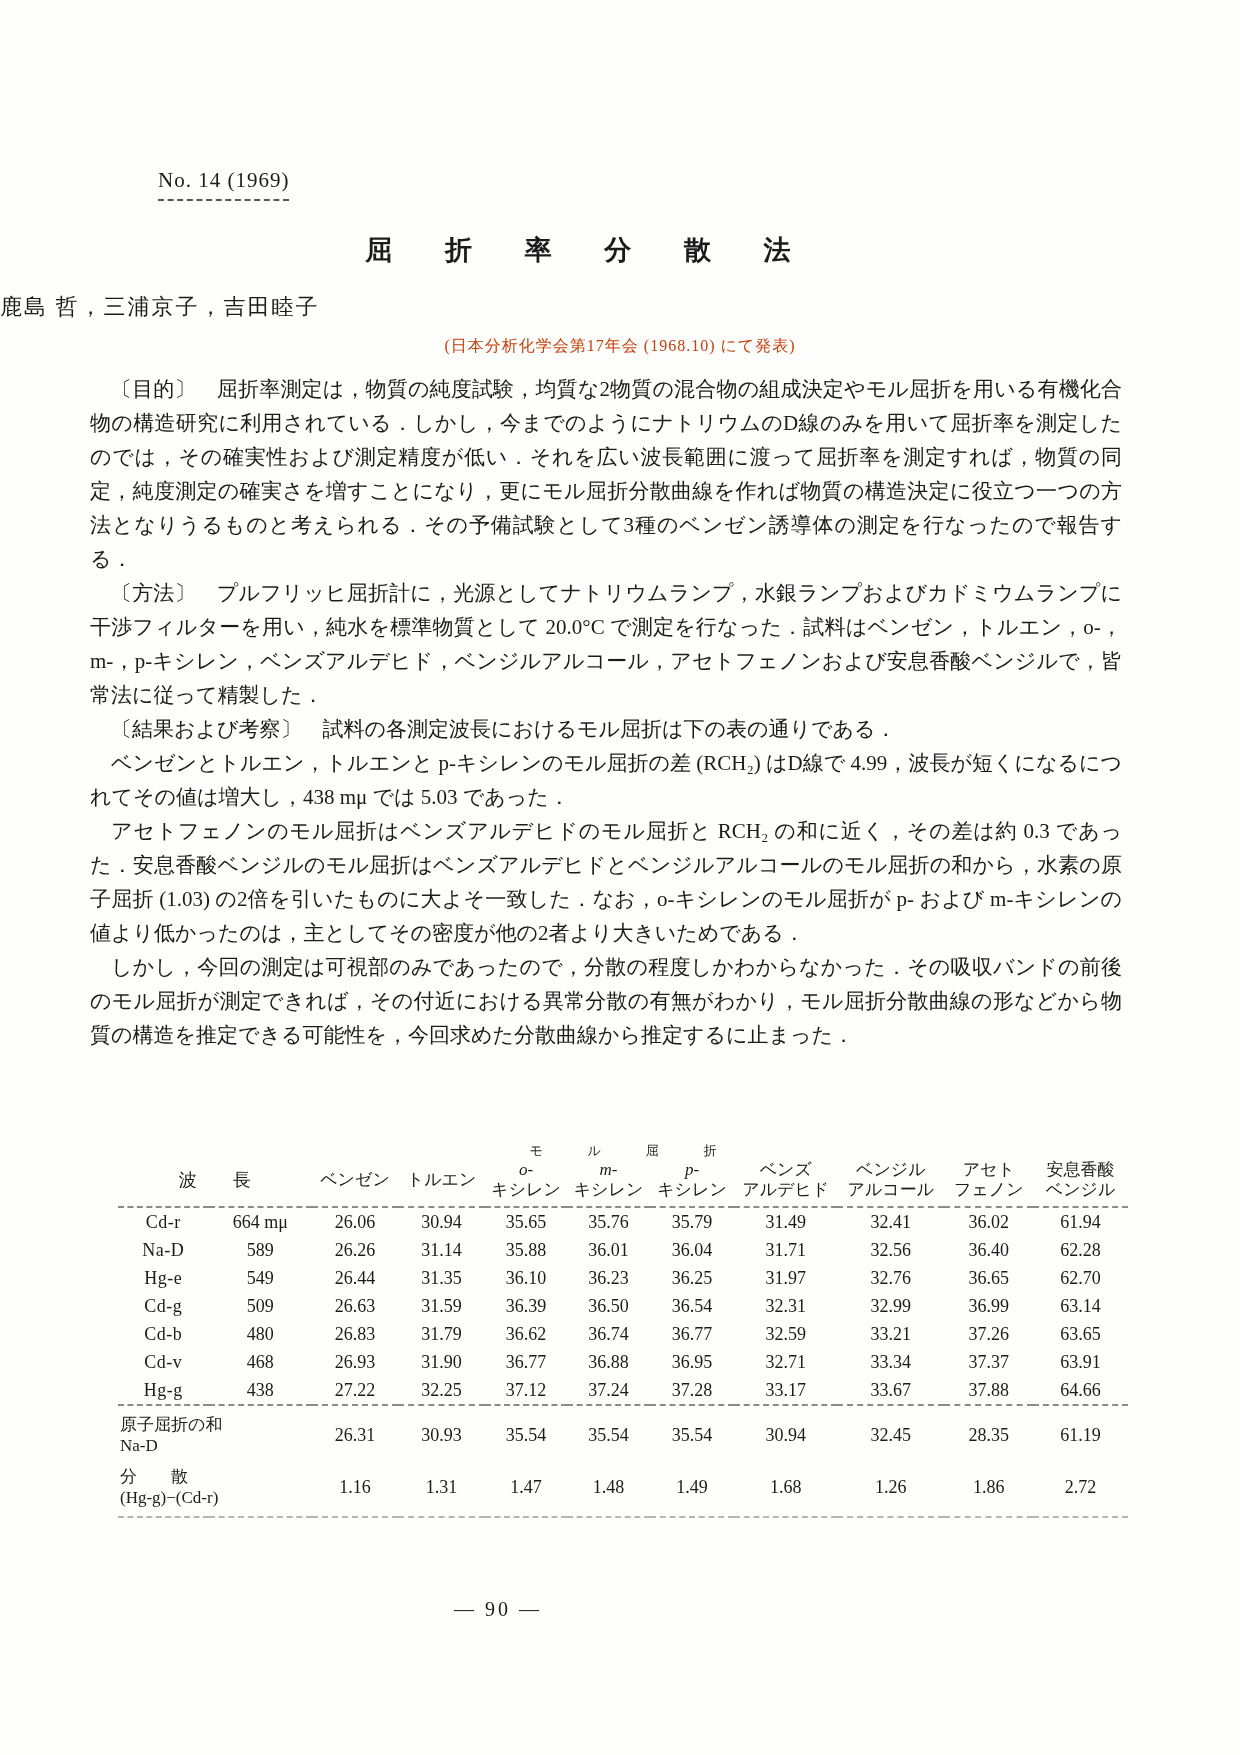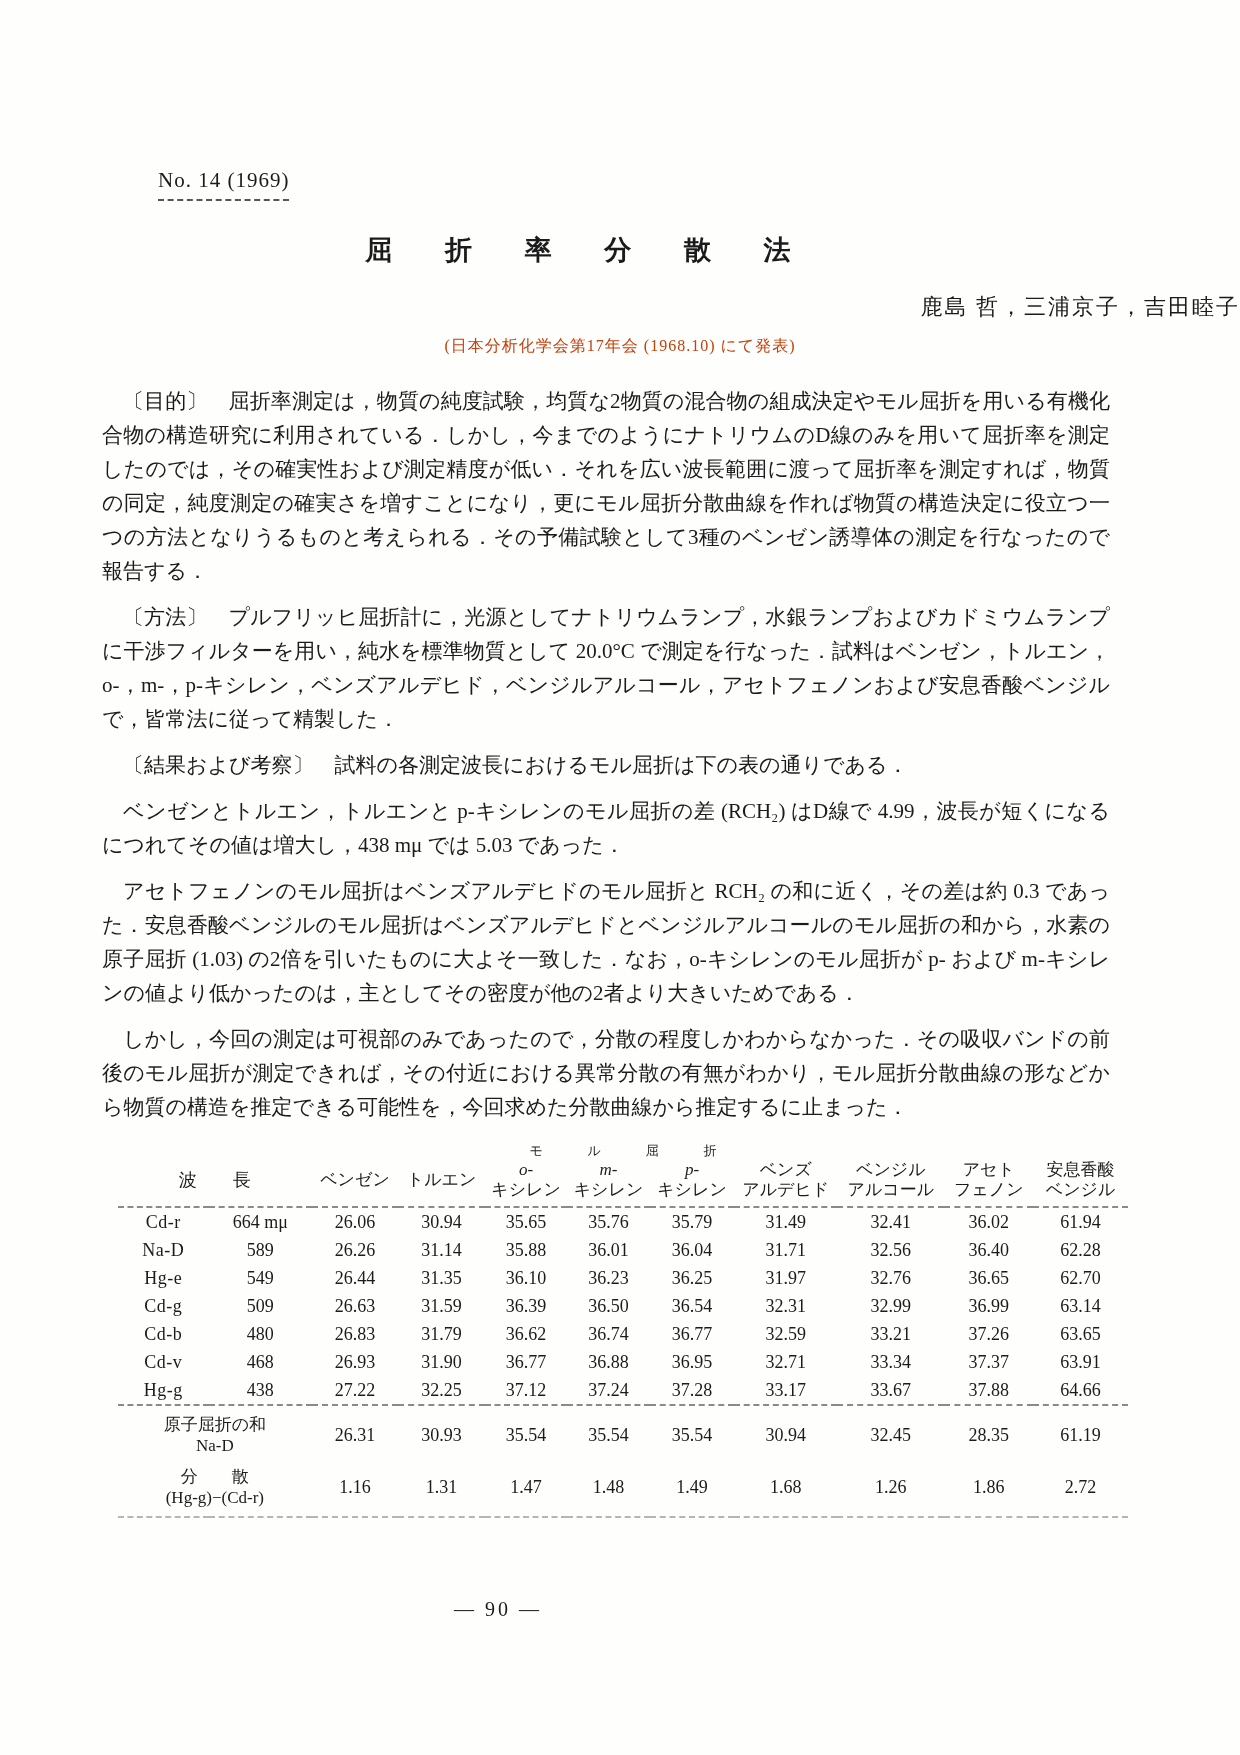--- a/index.html
+++ b/index.html
@@ -18,31 +18,31 @@
     border-bottom:2px dashed #555;
     padding-bottom:6px;
   }
   .title{
     position:absolute;left:0;top:232px;width:1156px;
     text-align:center;font-size:27px;font-weight:bold;
     letter-spacing:0.85em;text-indent:0.85em;
   }
   .authors{
     position:absolute;left:0;top:292px;width:1240px;
-    text-align:right;font-size:22px;letter-spacing:2px;
+    text-align:left;font-size:22px;letter-spacing:2px;
   }
   .affiliation{
     position:absolute;left:0;top:336px;width:1240px;
     text-align:center;font-size:16px;color:#c2410c;letter-spacing:1px;
   }
   .body-text{
     position:absolute;left:90px;top:372px;width:1032px;
     font-size:21px;line-height:34px;text-align:justify;
   }
-  .body-text p{margin:12px;text-indent:1em;}
+  .body-text p{margin:0;text-indent:1em;}
   .table-block{
     position:absolute;left:118px;top:1142px;width:1010px;
   }
   .table-title{
     text-align:center;font-size:13px;letter-spacing:1.6em;text-indent:1.6em;
     margin-bottom:0;
   }
   table.moldata{
     border-collapse:collapse;table-layout:fixed;width:100%;
     font-size:18px;
@@ -52,21 +52,21 @@
     white-space:nowrap;vertical-align:middle;
   }
   thead tr.colhead th{border-bottom:2px dashed #8a8a8a;padding-bottom:6px;}
   thead .h-line{display:block;line-height:20px;font-size:17px;}
   thead .h-line.it{font-style:italic;text-align:center;}
   tbody.spectral td{height:28px;line-height:28px;}
   td.rowlabel{text-align:left;padding-left:26px;letter-spacing:0.5px;}
   td.wl{text-align:left;padding-left:4px;}
   tr.sum-row td{border-top:2px dashed #8a8a8a;padding-top:8px;padding-bottom:4px;}
   tr.disp-row td{padding-top:6px;padding-bottom:8px;border-bottom:2px dashed #b5b5b5;}
-  .two-line{display:block;line-height:21px;text-align:center;font-size:17px;font-family:Liberation Serif, serif;}
+  .two-line{display:block;line-height:21px;text-align:left;font-size:17px;font-family:Liberation Serif, serif;}
   .footer-page{
     position:absolute;left:0;top:1598px;width:996px;
     text-align:center;font-size:20px;letter-spacing:3px;
   }
 </style>
 </head>
 <body>
 
 <div class="page">
 

